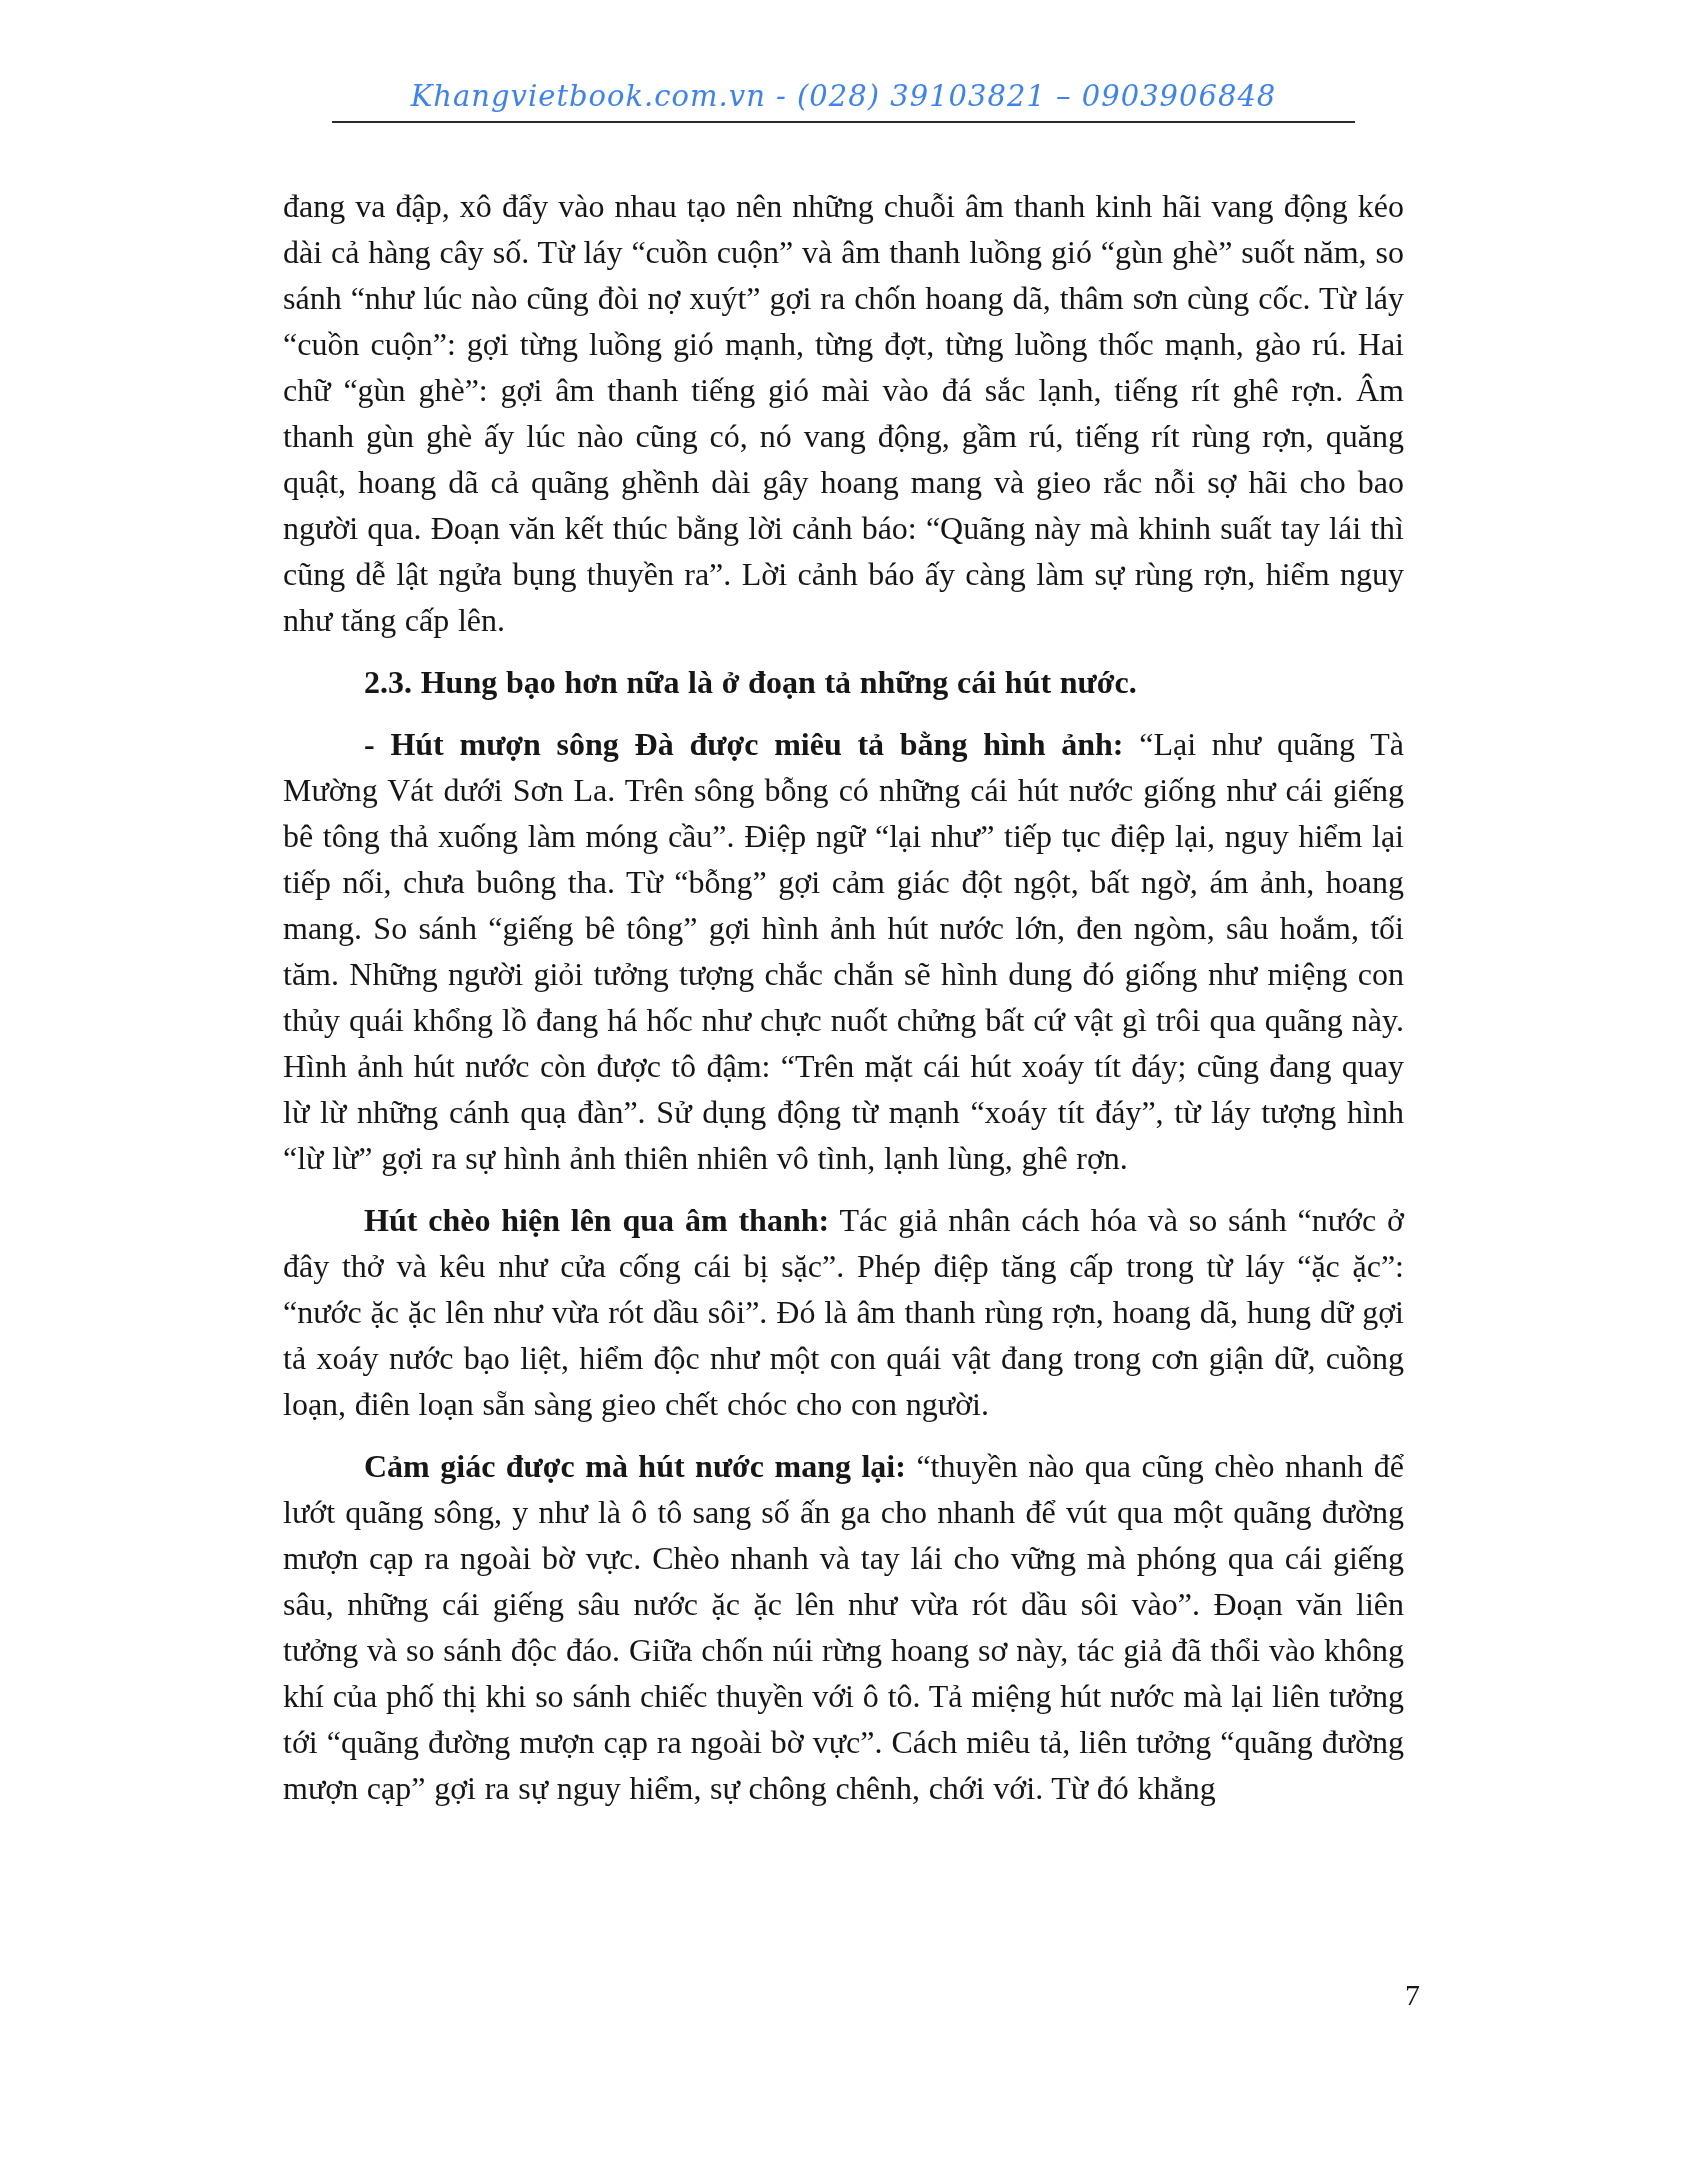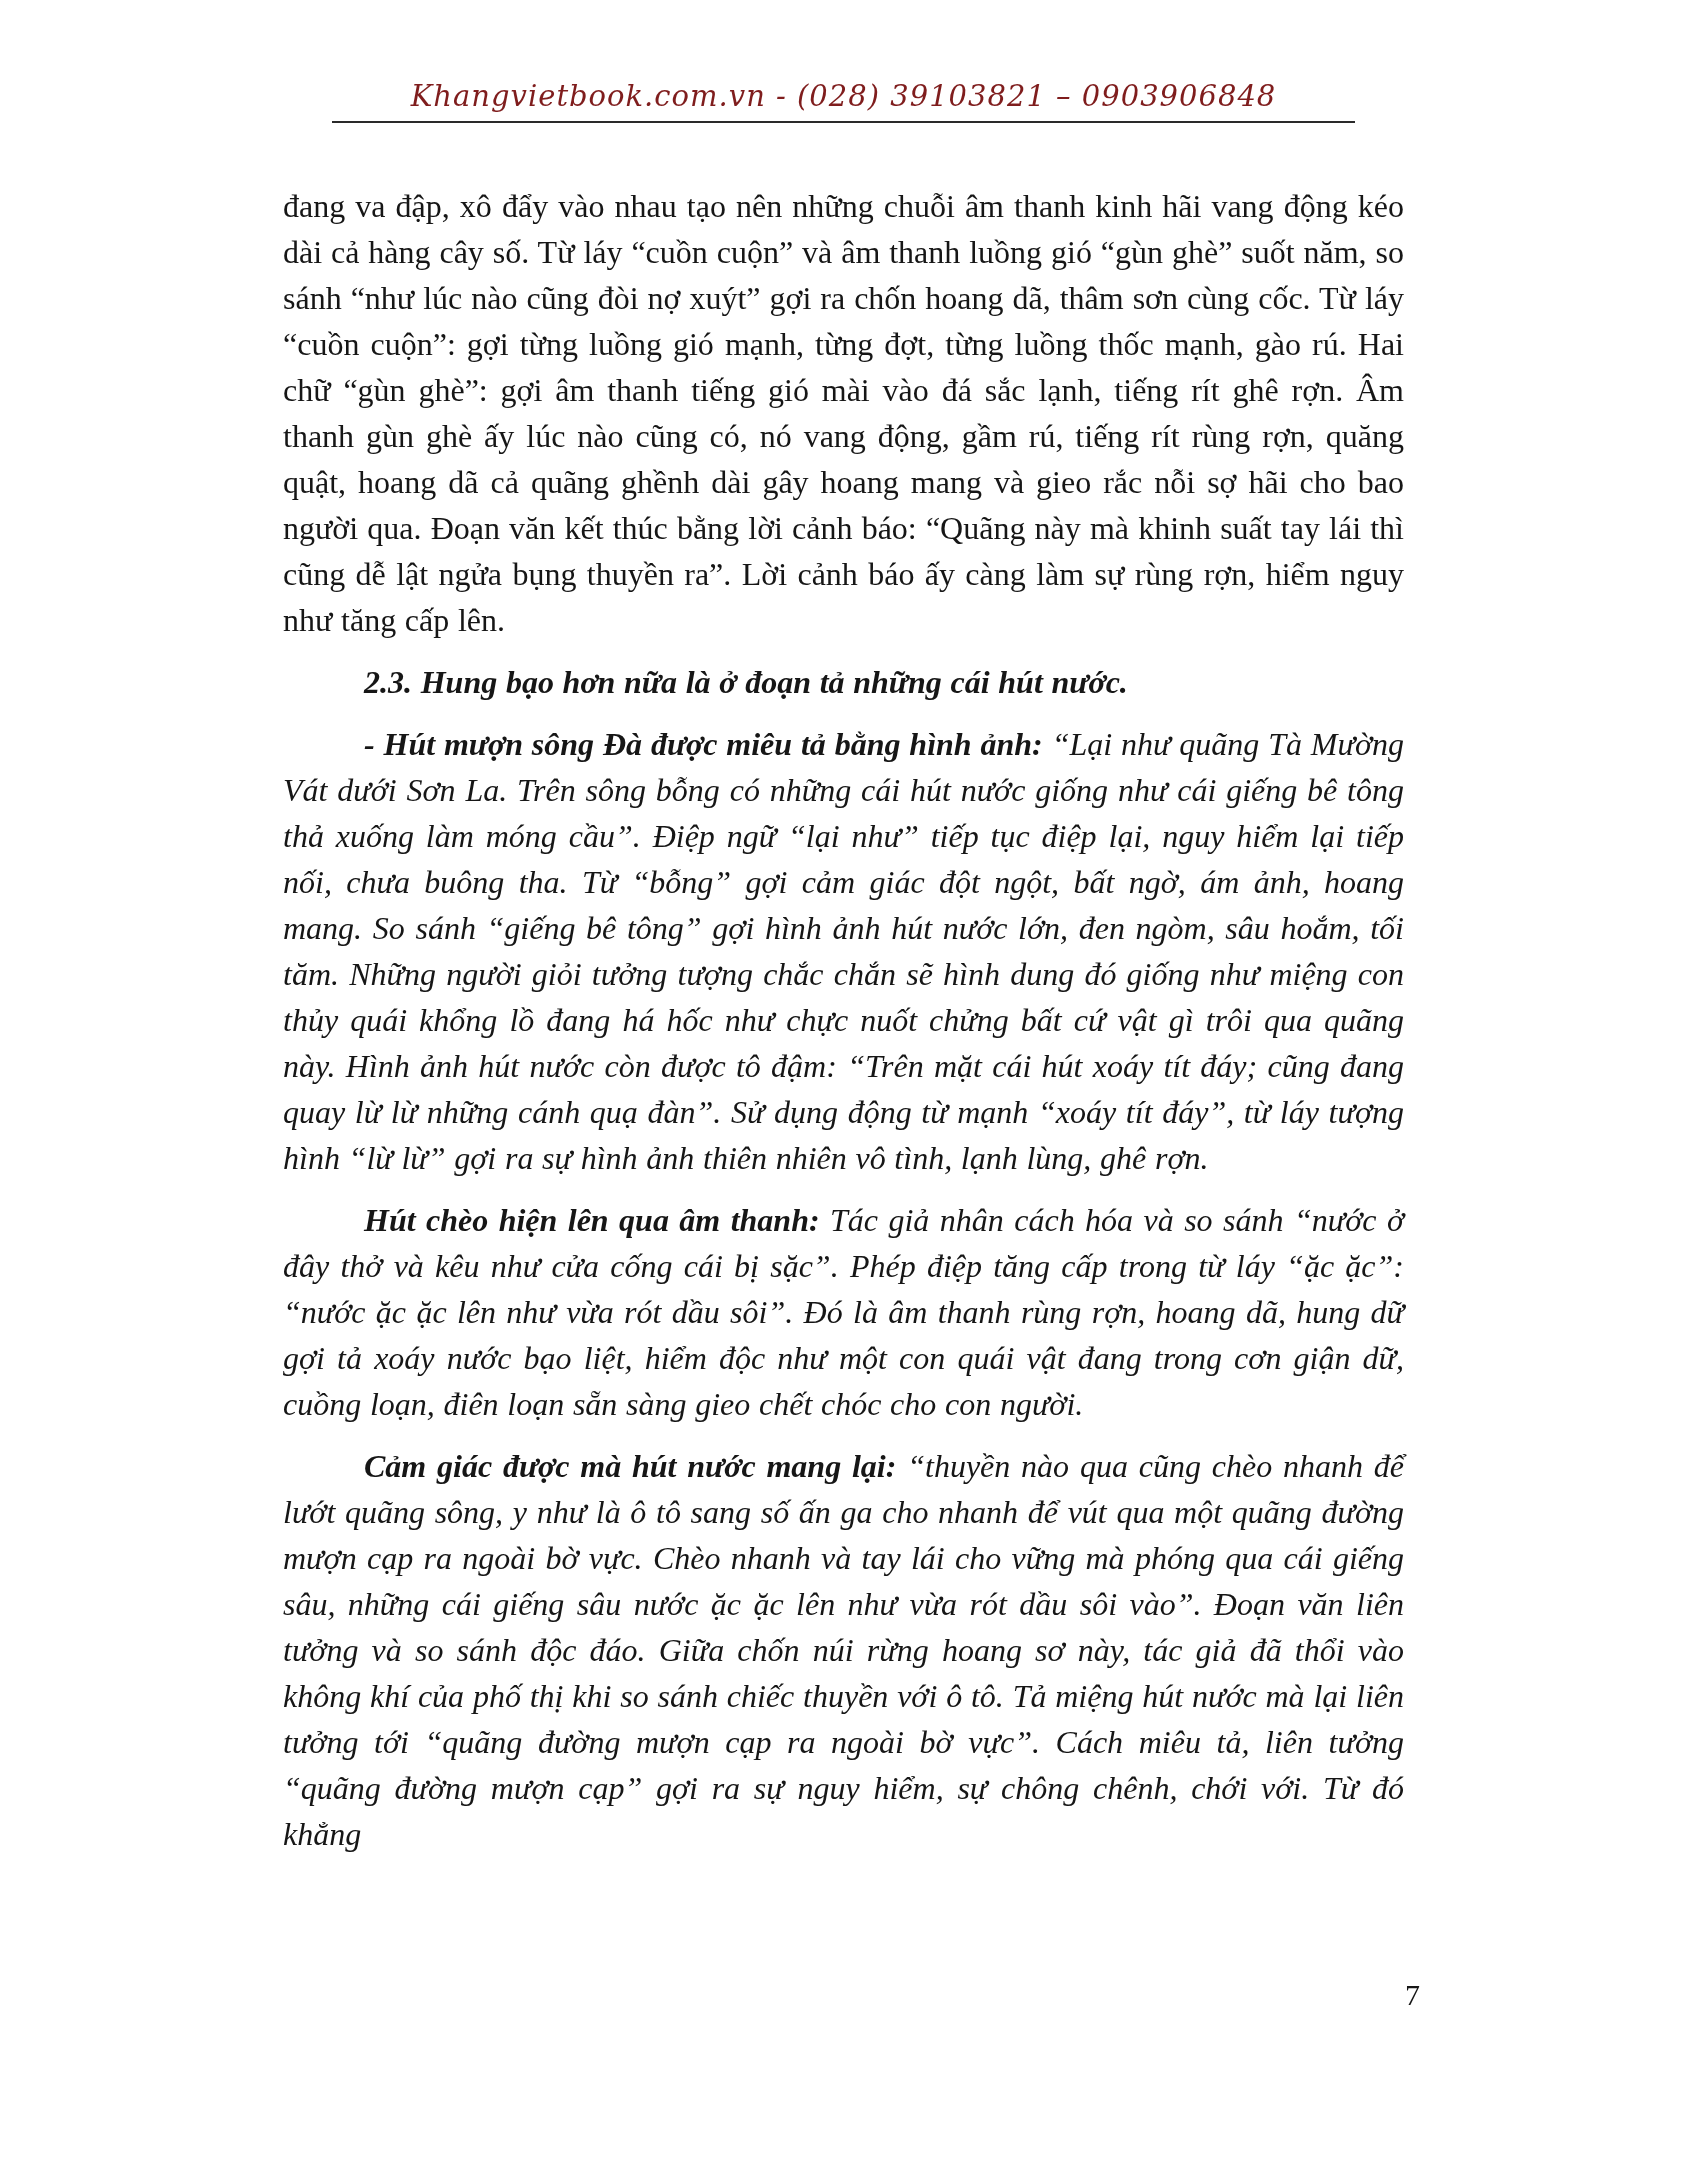--- a/index.html
+++ b/index.html
@@ -23,42 +23,41 @@
     left: 267px;
     width: 1153px;
     text-align: center;
   }
   .header-inner {
     display: inline-block;
     font-family: "DejaVu Serif", serif;
     font-style: italic;
     font-size: 29px;
     letter-spacing: 1px;
-    color: #7f1d1d;
+    color: #3b82f6;
     border-bottom: 2px solid #2a2a2a;
     padding: 0 79px 8px 79px;
     white-space: nowrap;
   }
   .content {
     position: absolute;
     top: 167px;
     left: 267px;
     width: 1153px;
     font-size: 32px;
     line-height: 46px;
     text-align: justify;
     word-spacing: 0.7px;
   }
   .para {
     margin: 16px;
     padding: 0;
   }
   .indent {
     text-indent: 81px;
-    font-style: italic;
   }
   .bold {
     font-weight: bold;
   }
   .page-number {
     position: absolute;
     top: 1978px;
     left: 267px;
     width: 1153px;
     text-align: right;

